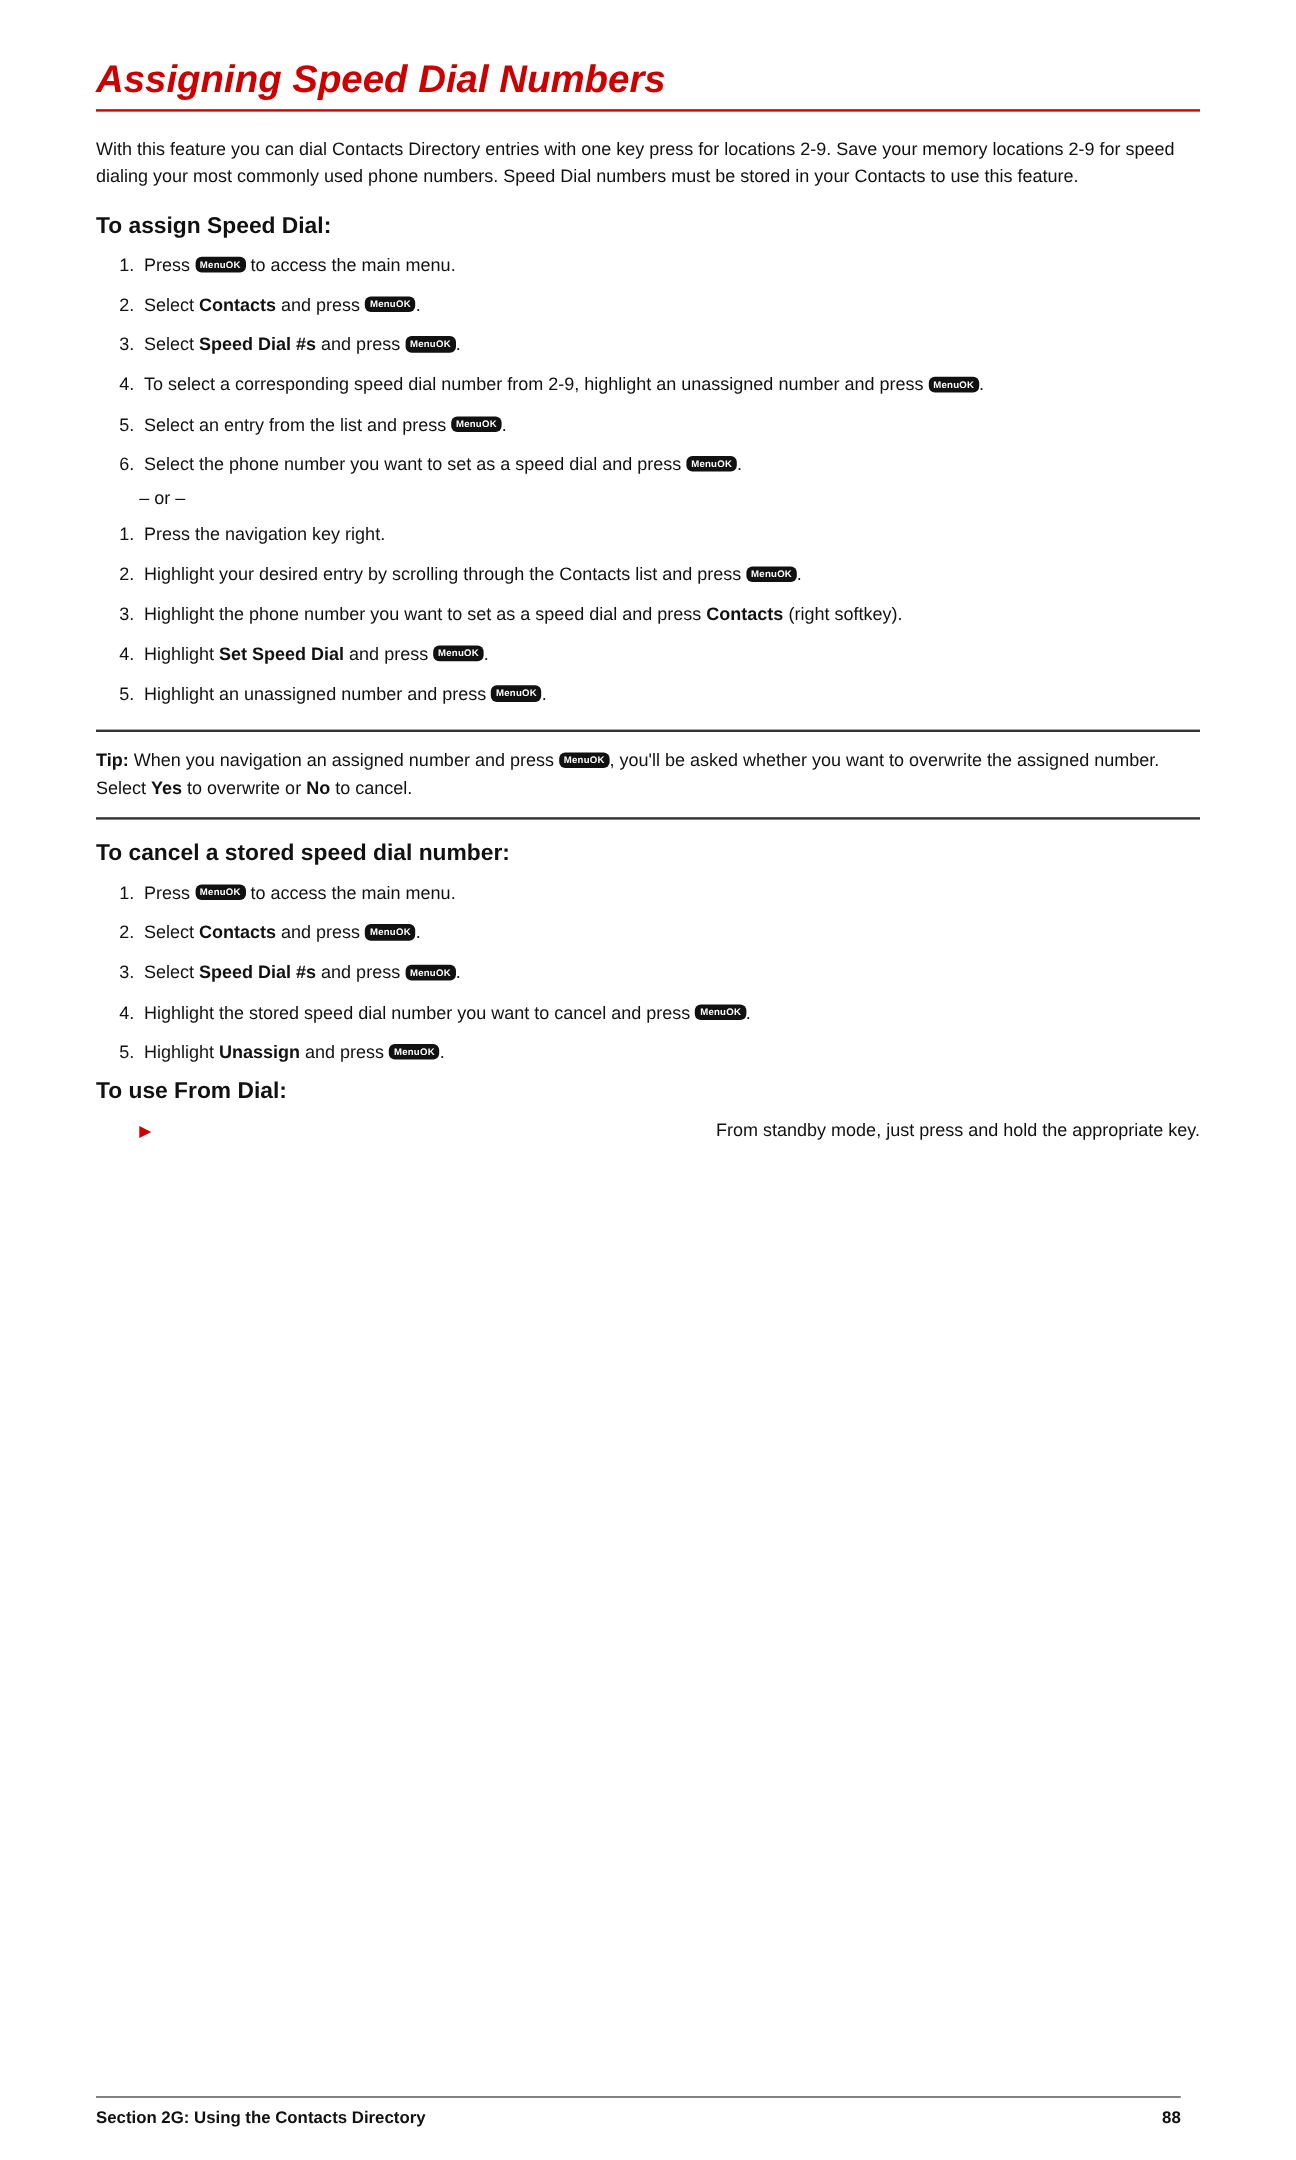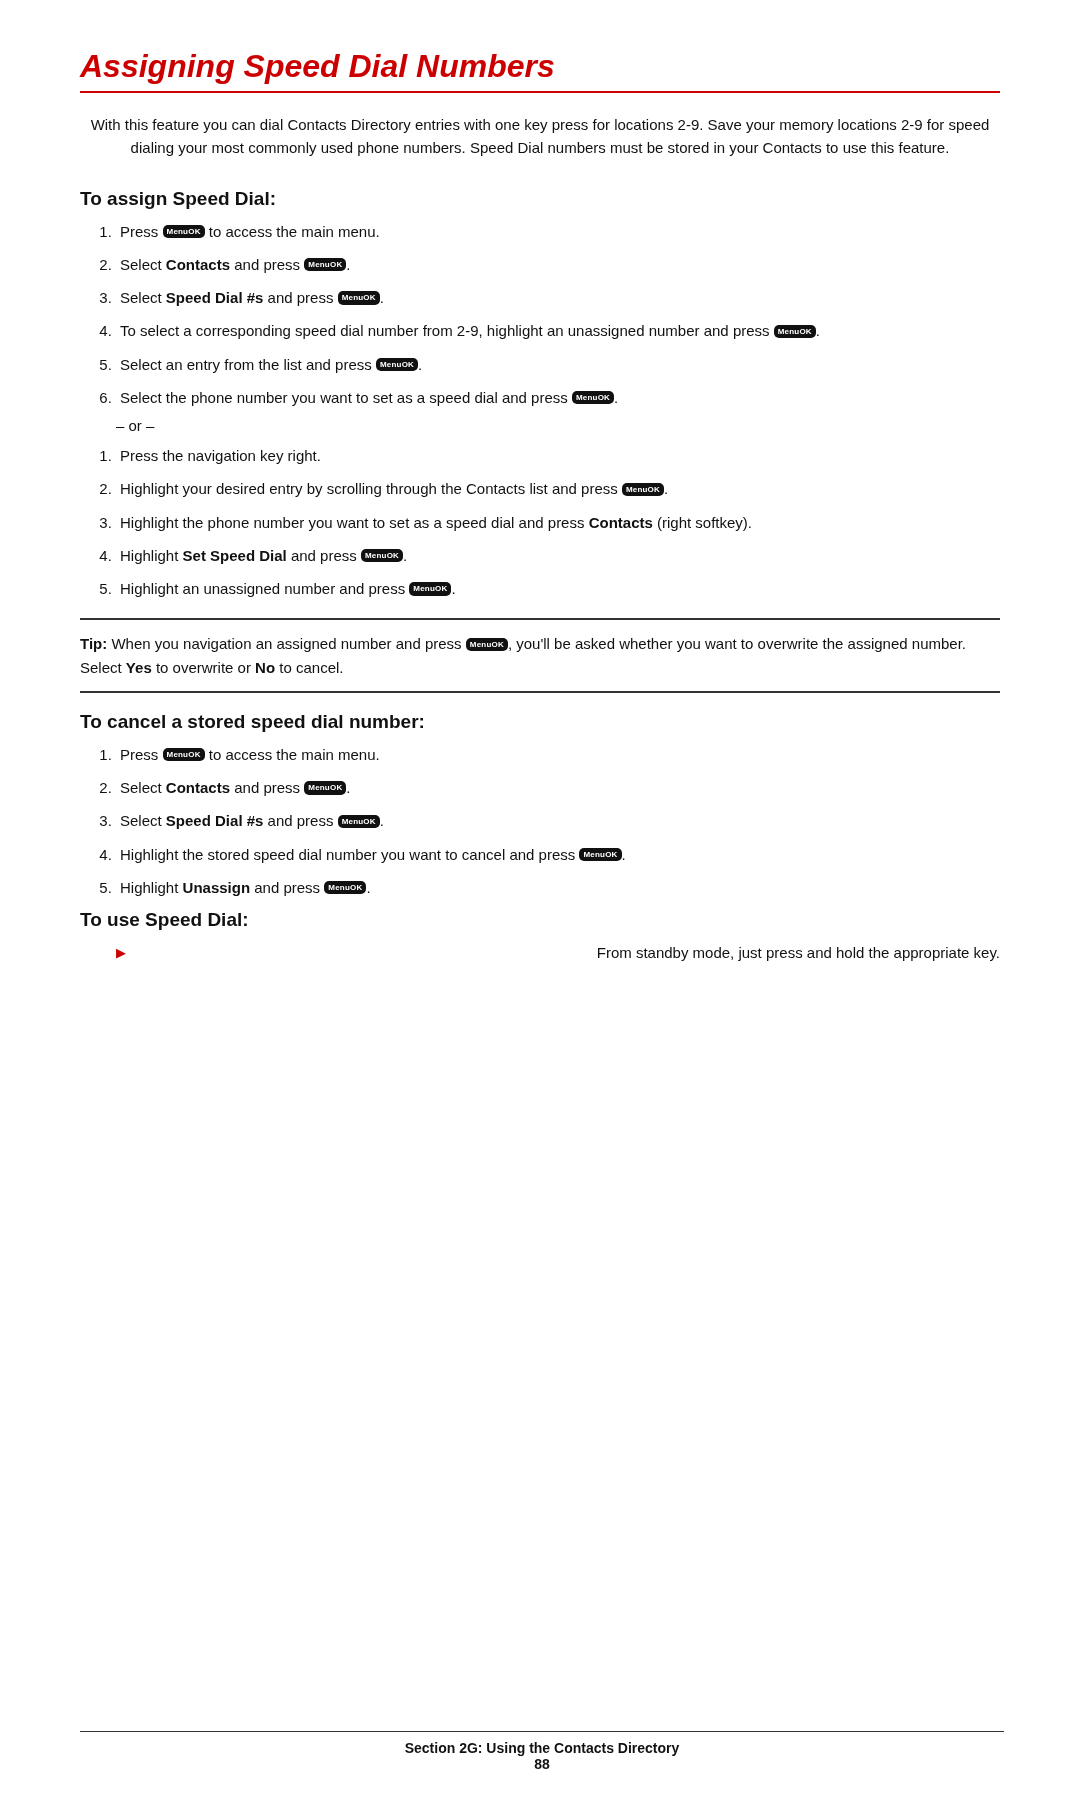--- a/index.html
+++ b/index.html
@@ -20,22 +20,21 @@
       font-weight: bold;
       font-style: italic;
       border-bottom: 2px solid #cc0000;
       padding-bottom: 6px;
       margin-bottom: 20px;
     }
 
     .intro-text {
       font-size: 15px;
       line-height: 1.55;
-      margin-bottom: 28px;
-      text-align: center;
+      margin-bottom: 18px;
     }
 
     .section-heading {
       font-size: 19px;
       font-weight: bold;
       margin-bottom: 10px;
       margin-top: 10px;
     }
 
     ol {
@@ -91,30 +90,29 @@
       position: absolute;
       left: 0;
       font-size: 13px;
       top: 2px;
     }
 
     .footer {
       position: fixed;
       bottom: 28px;
       left: 80px;
-      right: 76px;
+      right: 96px;
       display: flex;
       justify-content: space-between;
       align-items: center;
       border-top: 1px solid #333;
       padding-top: 8px;
       font-size: 14px;
       font-weight: bold;
       background: #fff;
-      flex-direction: column;
     }
 
     b {
       font-weight: bold;
     }
 
     .inline-icon {
       display: inline-block;
       background: #111;
       color: #fff;
@@ -197,21 +195,21 @@
     Select <b>Speed Dial #s</b> and press <span class="inline-icon"><span>Menu</span><span>OK</span></span>.
   </li>
   <li>
     Highlight the stored speed dial number you want to cancel and press <span class="inline-icon"><span>Menu</span><span>OK</span></span>.
   </li>
   <li>
     Highlight <b>Unassign</b> and press <span class="inline-icon"><span>Menu</span><span>OK</span></span>.
   </li>
 </ol>
 
-<p class="section-heading">To use Speed Dial:</p>
+<p class="section-heading">To use From Dial:</p>
 
 <ul class="bullet-list">
   <li>
     From standby mode, just press and hold the appropriate key.
   </li>
 </ul>
 
 <div class="footer">
   <span>Section 2G: Using the Contacts Directory</span>
   <span>88</span>

